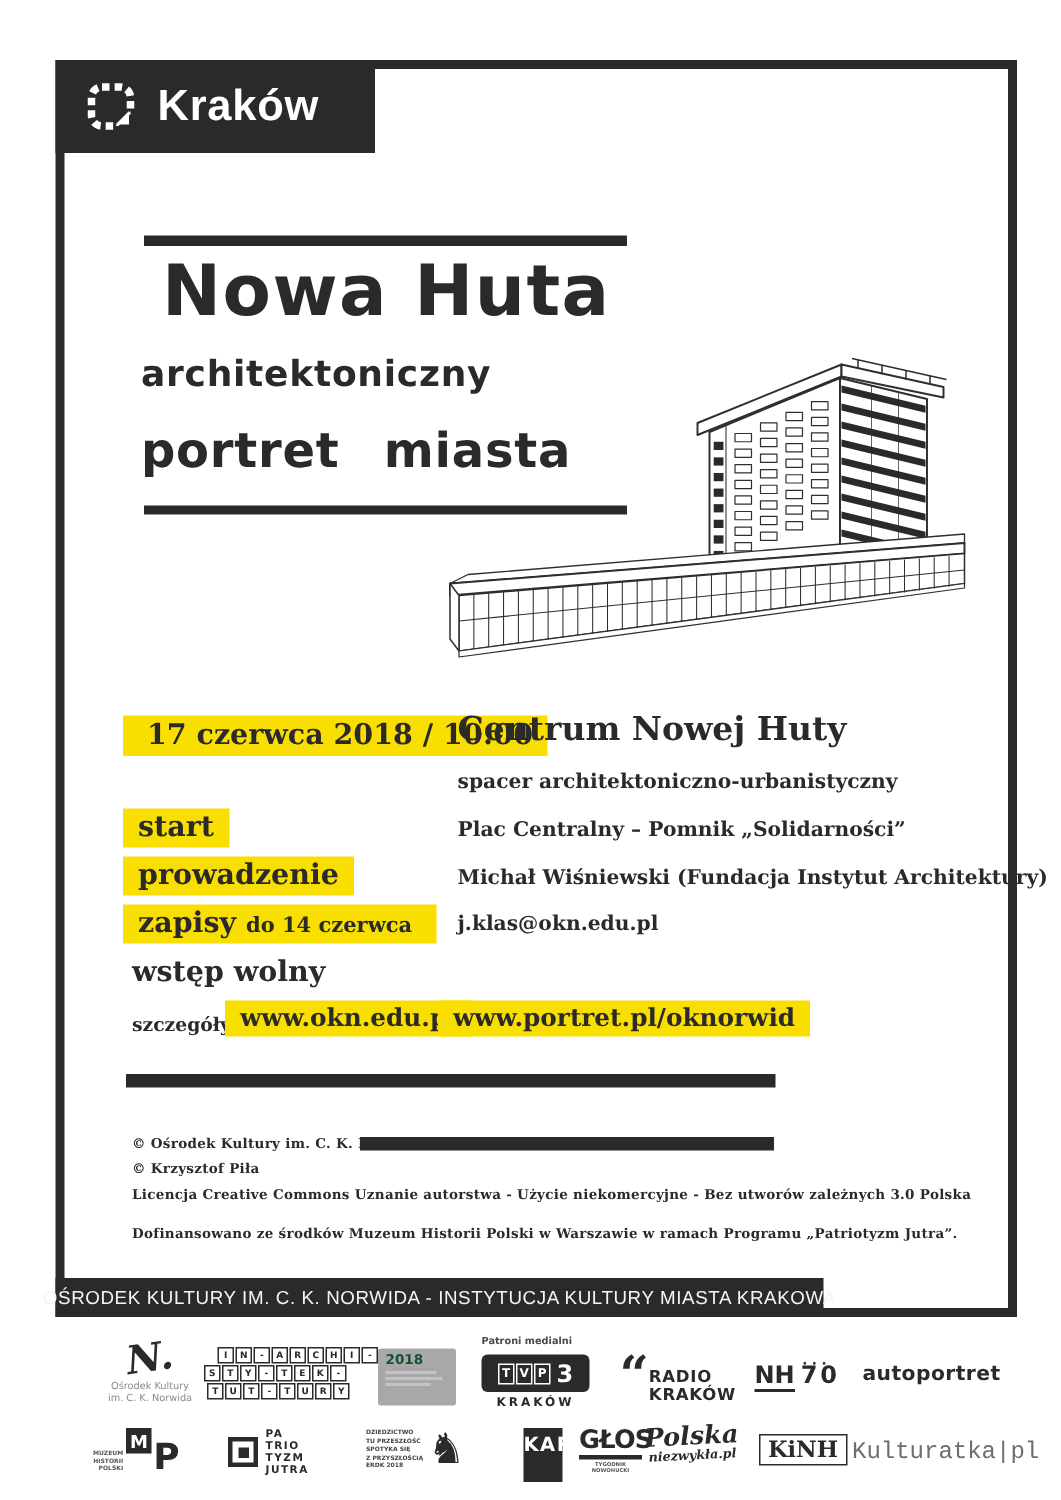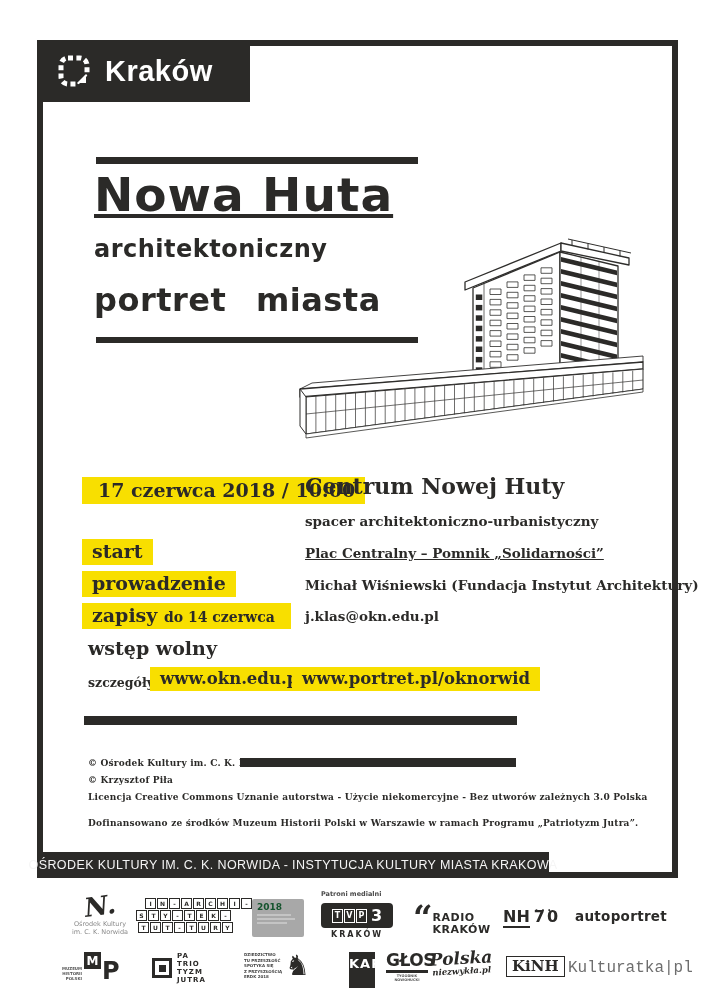--- a/index.html
+++ b/index.html
@@ -9,33 +9,33 @@
   }
   .abs{position:absolute;}
   
   .frame{left:37px;top:40px;width:641px;height:838px;border:6px solid #2b2a28;box-sizing:border-box;background:transparent;}
   .city-badge{left:37px;top:40px;width:213px;height:62px;background:#2b2a28;display:flex;align-items:center;padding-left:20px;box-sizing:border-box;gap:14px;}
   .city-label{color:#ffffff;font-family:"Liberation Sans",sans-serif;font-size:29px;font-weight:600;letter-spacing:.5px;}
   
   .rule{background:#2b2a28;}
   .rule-top{left:96px;top:157px;width:322px;height:7px;}
   .rule-bottom{left:96px;top:337px;width:322px;height:6px;}
-  .title-l1{left:94px;top:167px;font-size:47px;font-weight:800;letter-spacing:1px;margin:0;text-decoration:underline;}
+  .title-l1{left:108px;top:167px;font-size:47px;font-weight:800;letter-spacing:1px;margin:0;}
   .title-l2{left:94px;top:235px;font-size:24px;font-weight:800;letter-spacing:.5px;}
   .title-l3{left:94px;top:281px;font-size:32px;font-weight:800;letter-spacing:.5px;word-spacing:18px;}
   
   .illustration{left:298px;top:236px;width:348px;height:220px;}
   
   .serif{font-family:"DejaVu Serif","Liberation Serif",serif;font-weight:700;}
   .chip{background:#f8df00;font-family:"DejaVu Serif","Liberation Serif",serif;font-weight:700;display:inline-block;white-space:nowrap;}
   .chip-datetime{left:82px;top:477px;font-size:19px;padding:2px 10px 3px 16px;}
   .venue{left:305px;top:473px;font-size:22px;white-space:nowrap;}
   .walk{left:305px;top:513px;font-size:13.5px;}
   .chip-start{left:82px;top:539px;font-size:19px;padding:1px 10px 3px 10px;}
-  .place{left:305px;top:545px;font-size:13.5px;text-decoration:underline;}
+  .place{left:305px;top:545px;font-size:13.5px;}
   .chip-lead{left:82px;top:571px;font-size:19px;padding:1px 10px 3px 10px;}
   .lead{left:305px;top:577px;font-size:13.5px;white-space:nowrap;}
   .chip-signup{left:82px;top:603px;font-size:19px;padding:1px 16px 3px 10px;}
   .signup-small{font-size:14px;}
   .email{left:305px;top:608px;font-size:13.5px;}
   .admission{left:88px;top:637px;font-size:19px;}
   .details-label{left:88px;top:675px;font-size:12.5px;}
   .chip-web{left:150px;top:667px;font-size:16.5px;padding:2px 10px 3px 10px;}
   .chip-fb{left:292px;top:667px;font-size:16.5px;padding:2px 10px 3px 10px;}
   .divider{left:84px;top:716px;width:433px;height:9px;background:#2b2a28;}

